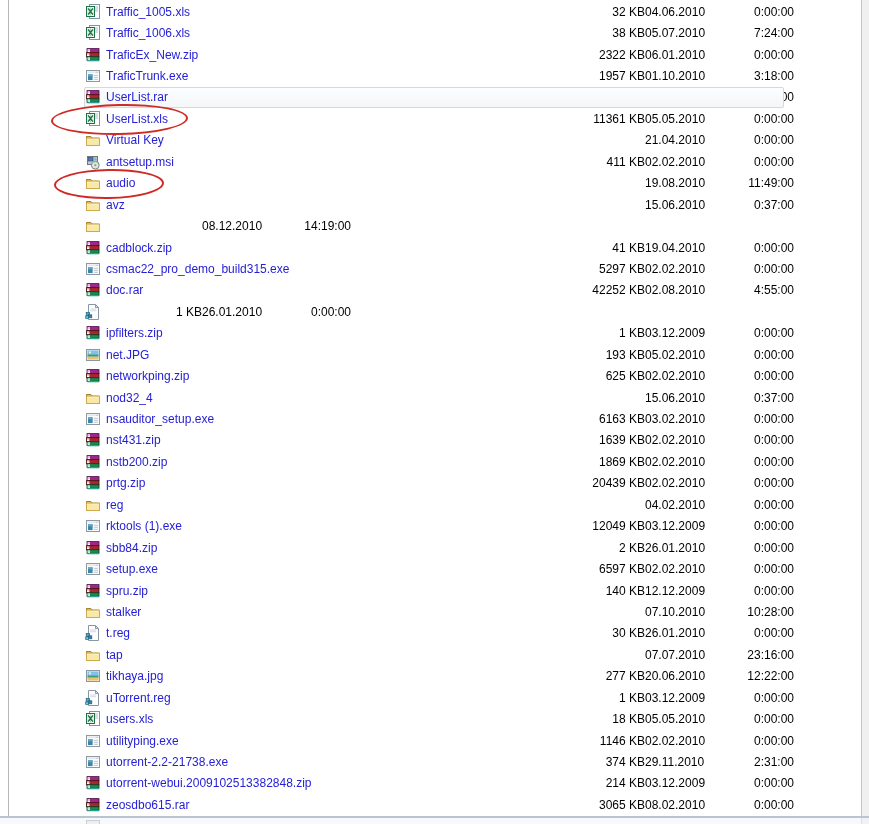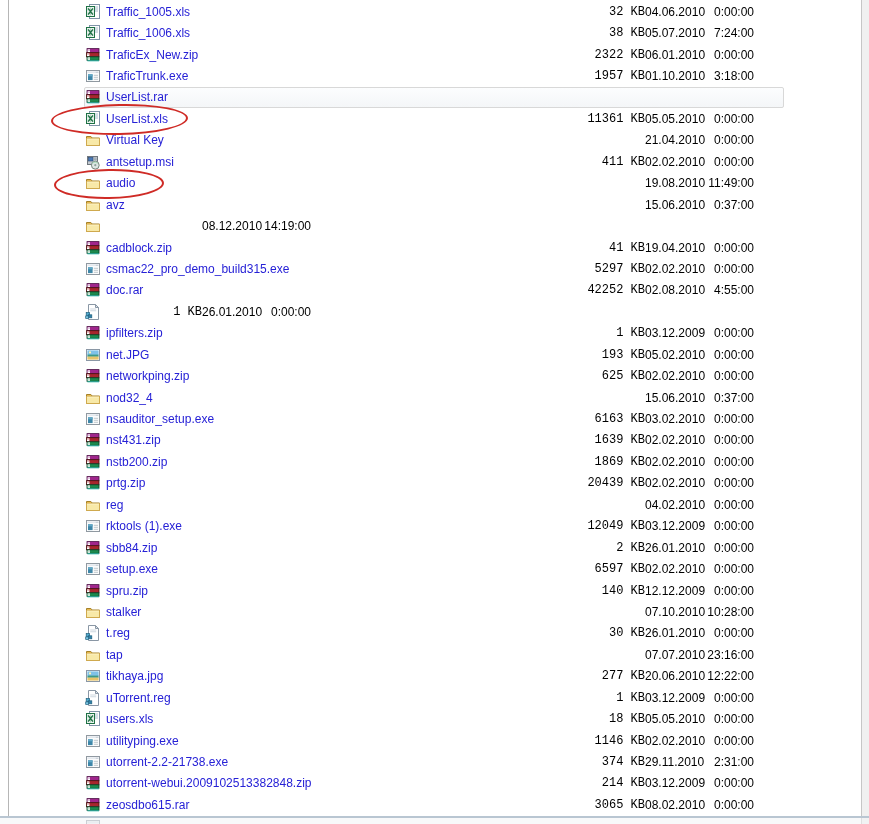--- a/index.html
+++ b/index.html
@@ -19,23 +19,23 @@
   #file-list { position:absolute; left:0; top:1px; width:861px; }
   .row { position:relative; height:21.45px; display:flex; align-items:center; }
   .hover-box {
     position:absolute; left:84px; top:0; width:698px; height:19px;
     border:1px solid #d8d8d8; border-radius:2px;
     background:linear-gradient(#fcfdfe,#f4f6f8);
   }
   .icon { width:16px; height:16px; margin-left:85px; flex:none; position:relative; z-index:2; }
   .icon svg { display:block; }
   .name { margin-left:5px; width:438px; color:#2621d6; white-space:nowrap; overflow:hidden; position:relative; z-index:2; }
-  .size { width:101px; text-align:right;font-family:Liberation Mono, monospace; }
+  .size { width:101px; text-align:right; }
   .date { width:62px; }
-  .time { width:47px; text-align:right; }
+  .time { width:47px; text-align:right;margin-left:40px; }
 
   
   .red-ellipse {
     position:absolute; border:2px solid #cf2b26; border-radius:50%;
     z-index:7; pointer-events:none; background:transparent;
   }
   .pos-0 { left:51px; top:104px; width:133px; height:27px; transform:rotate(-1.2deg); }
   .pos-1 { left:54px; top:169px; width:106px; height:26px; transform:rotate(-1deg); }
 </style>
 </head>

